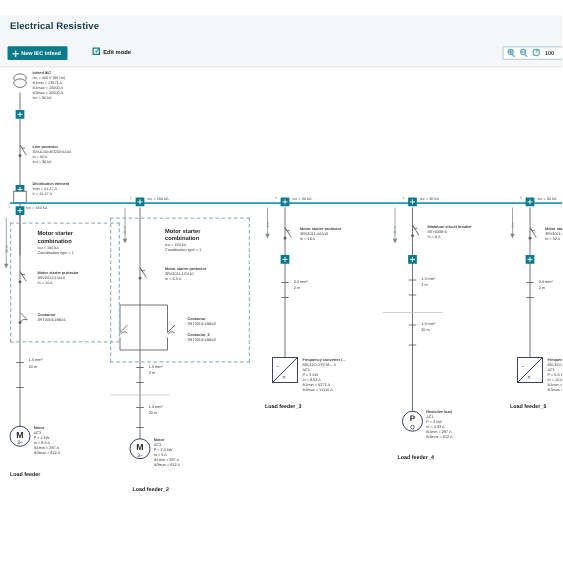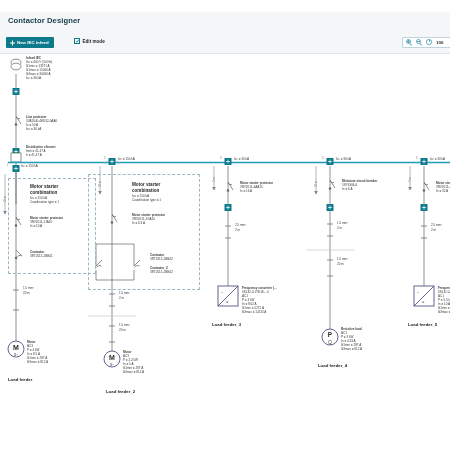--- a/index.html
+++ b/index.html
@@ -72,21 +72,21 @@
 
   .dashbox { position:absolute; border:0.7px dashed #9bb8c2; }
 </style>
 </head>
 <body>
 
 <div id="app">
 
   <div class="topstrip"></div>
   <div class="titlebar"></div>
-  <div class="app-title">Contactor Designer</div>
+  <div class="app-title">Electrical Resistive</div>
 
   <div class="toolbar"></div>
 
   <button class="btn-primary">
     <span class="plus"></span>
     <span>New IEC infeed</span>
   </button>
 
   <div class="editmode">
     <span class="cbx"></span>

